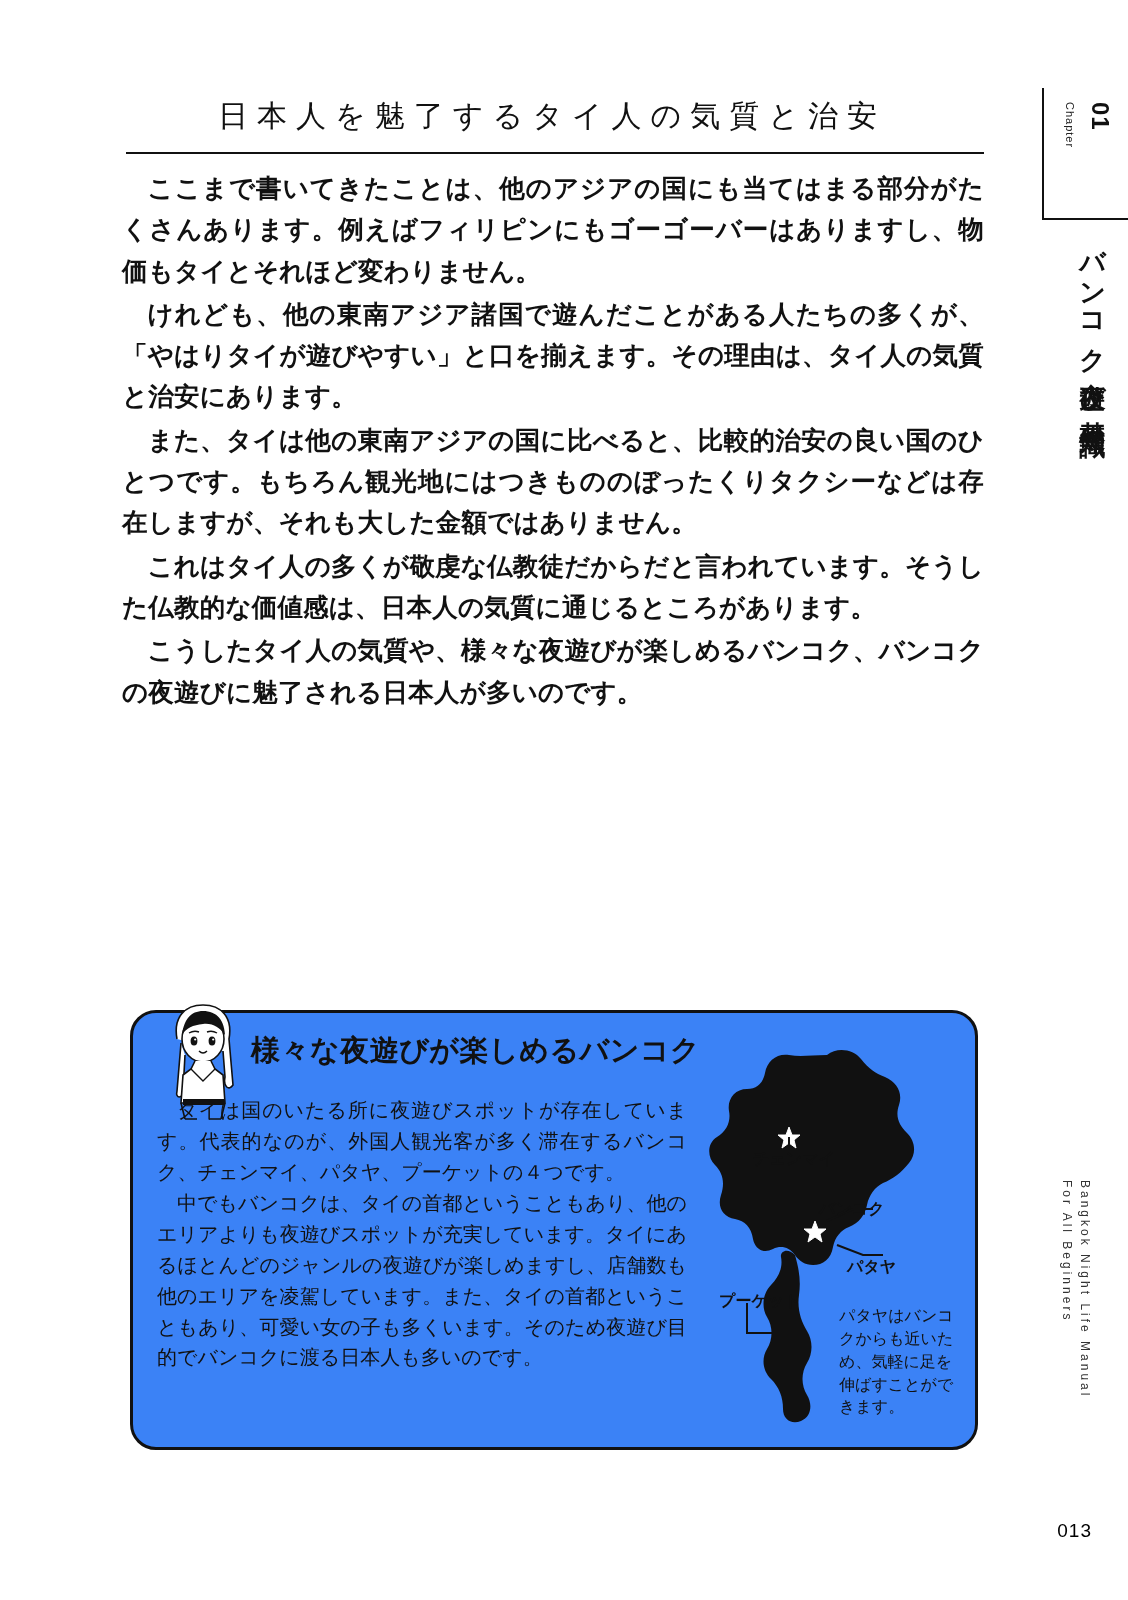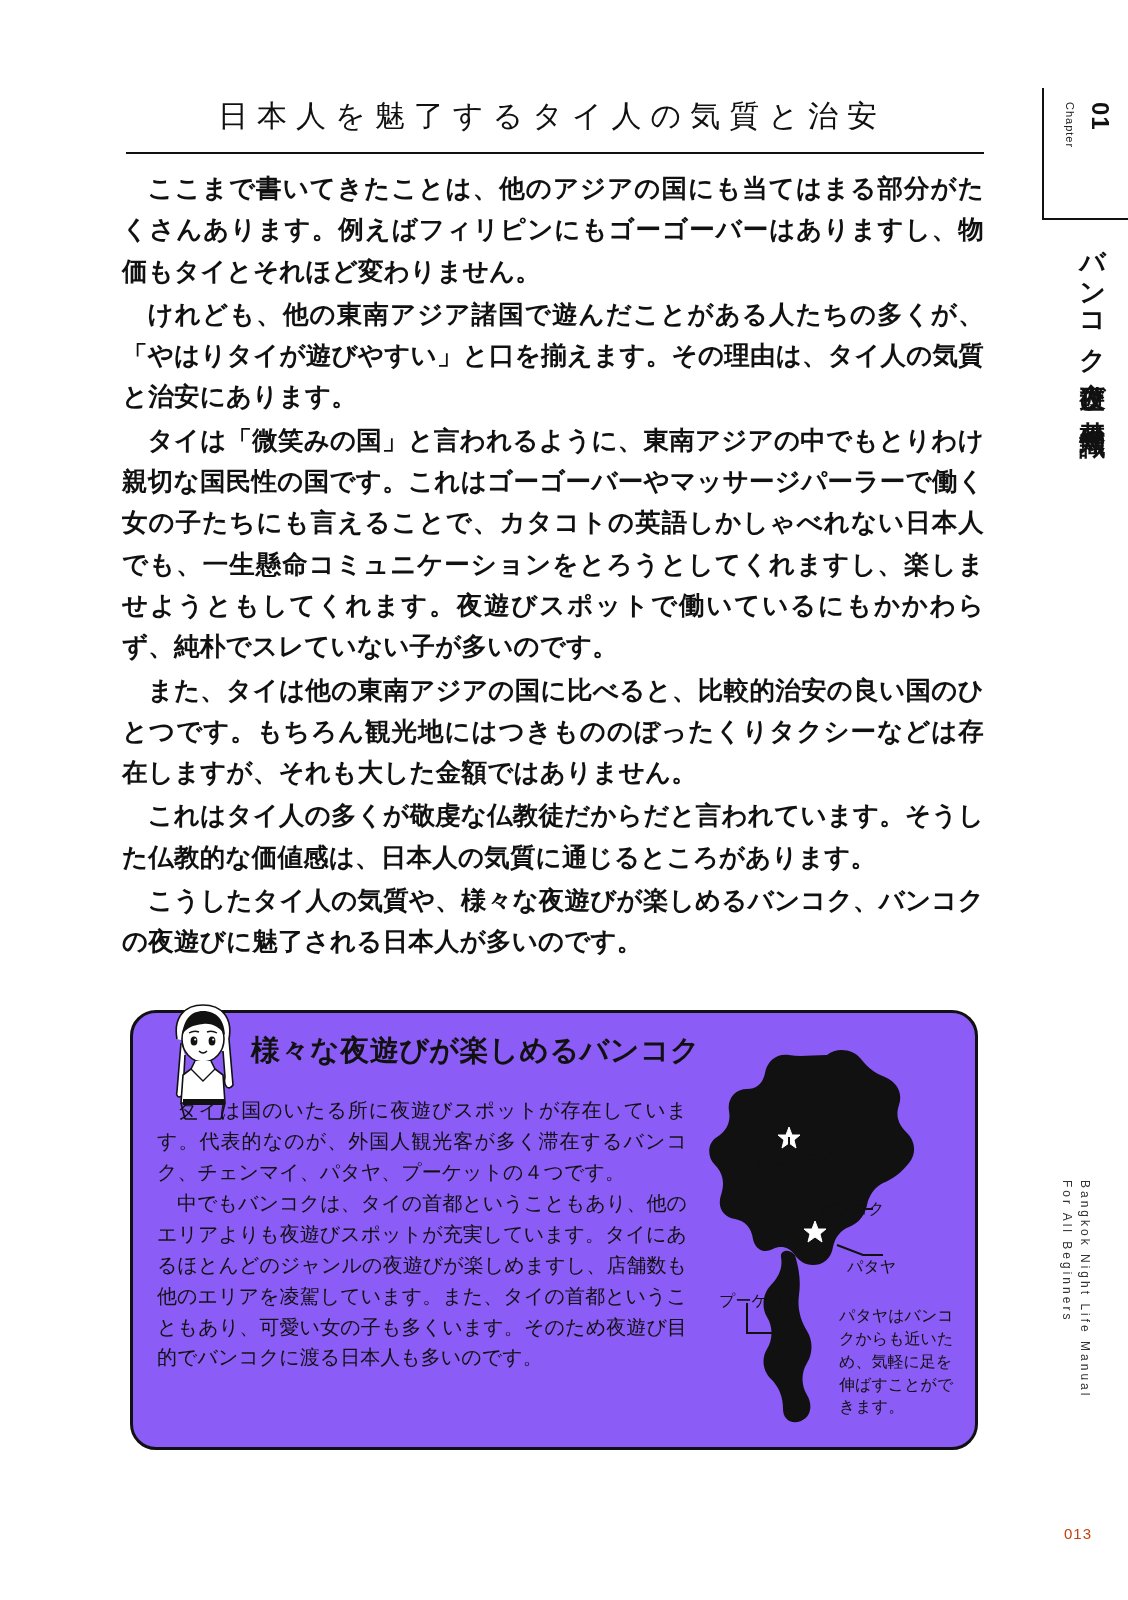--- a/index.html
+++ b/index.html
@@ -83,23 +83,23 @@
     letter-spacing: 3px;
     line-height: 1.5;
     color: #333;
     text-align: left;
     height: 270px;
   }
   .folio {
     position: absolute;
     right: 36px;
     bottom: 58px;
-    font-size: 15px;
+    font-size: 19px;
     letter-spacing: 1px;
-    color: #c2410c;
+    color: #000000;
   }
 
   
   .main {
     position: absolute;
     left: 112px;
     top: 0;
     width: 880px;
     height: 1600px;
   }
@@ -145,21 +145,21 @@
   
   .panel {
     position: absolute;
     left: 18px;
     top: 1010px;
     width: 848px;
     height: 440px;
     border: 3px solid #111;
     border-radius: 26px;
     box-sizing: border-box;
-    background: #8b5cf6;
+    background: #3b82f6;
   }
   .panel-title {
     position: absolute;
     left: 118px;
     top: 18px;
     font-size: 29px;
     font-weight: bold;
     letter-spacing: 0.5px;
     color: #111;
   }
@@ -201,21 +201,21 @@
     bottom: 14px;
     width: 118px;
     font-size: 16px;
     line-height: 1.42;
     color: #111;
     margin-top: 34px;
   }
   .map-label {
     position: absolute;
     font-size: 16px;
-    font-weight: normal;
+    font-weight: bold;
     color: #111;
     white-space: nowrap;
   }
   .lbl-chiangmai { left: 76px;  top: 116px; }
   .lbl-bangkok   { left: 142px; top: 166px; }
   .lbl-pattaya   { left: 170px; top: 224px; }
   .lbl-phuket    { left: 2px;   top: 258px; margin-left: 40px; }
 
   .map-svg { position: absolute; left: 0; top: 0; }
 </style>
@@ -225,21 +225,20 @@
 <div class="page">
 
   <div class="main">
 
     <h1 class="doc-title">日本人を魅了するタイ人の気質と治安</h1>
     <div class="title-rule"></div>
 
     <div class="body-copy">
       <p>ここまで書いてきたことは、他のアジアの国にも当てはまる部分がたくさんあります。例えばフィリピンにもゴーゴーバーはありますし、物価もタイとそれほど変わりません。</p>
       <p>けれども、他の東南アジア諸国で遊んだことがある人たちの多くが、「やはりタイが遊びやすい」と口を揃えます。その理由は、タイ人の気質と治安にあります。</p>
-      <p>タイは「微笑みの国」と言われるように、東南アジアの中でもとりわけ親切な国民性の国です。これはゴーゴーバーやマッサージパーラーで働く女の子たちにも言えることで、カタコトの英語しかしゃべれない日本人でも、一生懸命コミュニケーションをとろうとしてくれますし、楽しませようともしてくれます。夜遊びスポットで働いているにもかかわらず、純朴でスレていない子が多いのです。</p>
       <p>また、タイは他の東南アジアの国に比べると、比較的治安の良い国のひとつです。もちろん観光地にはつきもののぼったくりタクシーなどは存在しますが、それも大した金額ではありません。</p>
       <p>これはタイ人の多くが敬虔な仏教徒だからだと言われています。そうした仏教的な価値感は、日本人の気質に通じるところがあります。</p>
       <p>こうしたタイ人の気質や、様々な夜遊びが楽しめるバンコク、バンコクの夜遊びに魅了される日本人が多いのです。</p>
     </div>
 
     <div class="panel">
 
       <div class="mascot">
         <svg width="96" height="124" viewBox="0 0 96 124" xmlns="http://www.w3.org/2000/svg">
           <g fill="none" stroke="#111" stroke-width="1.6">

